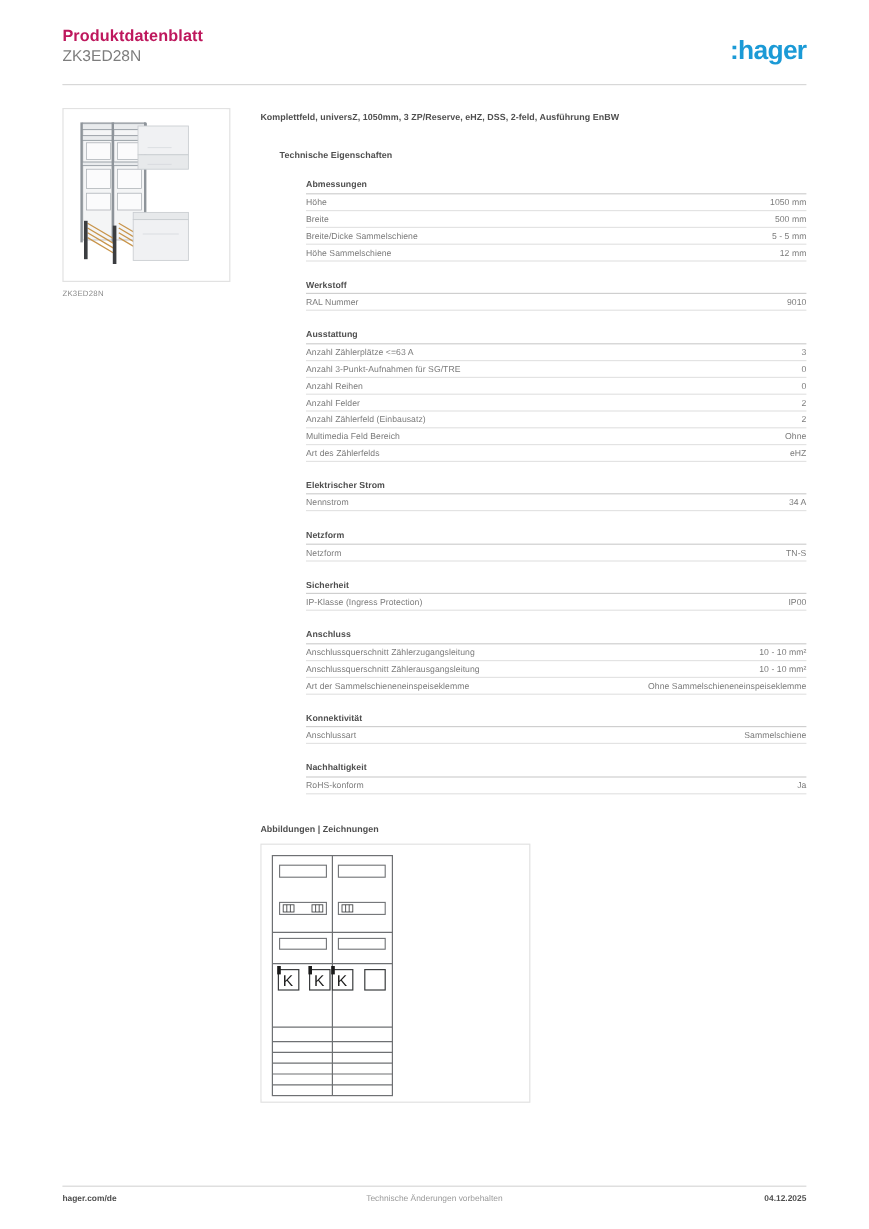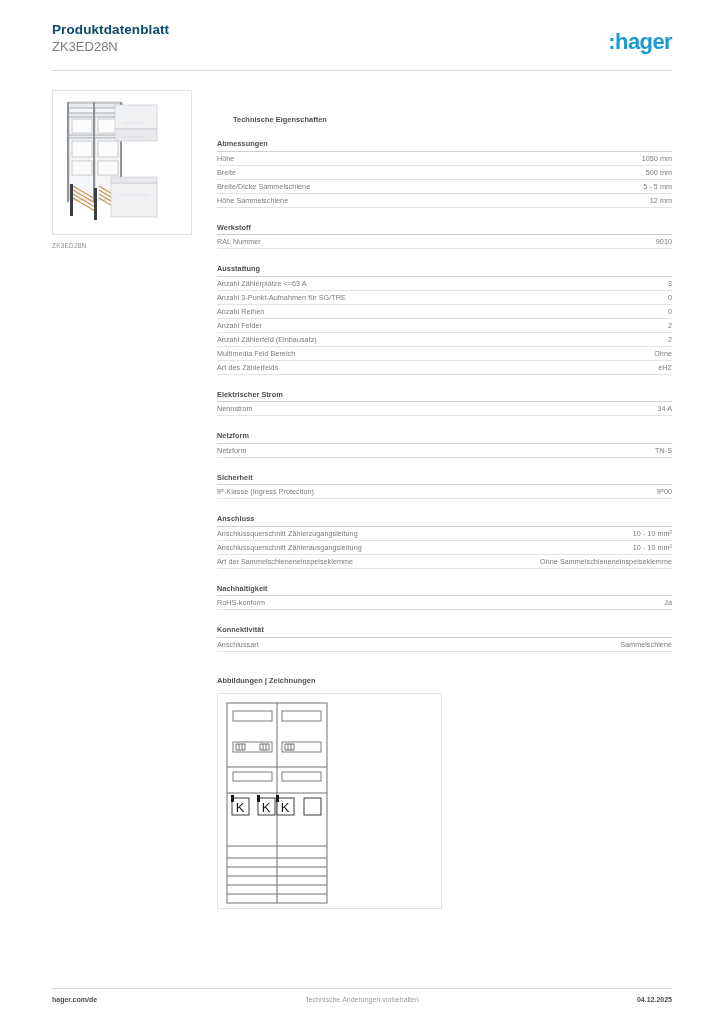--- a/index.html
+++ b/index.html
@@ -26,21 +26,21 @@
   .header {
     position: absolute;
     left: 52px;
     top: 22px;
     width: 620px;
     height: 46px;
   }
   .doc-title {
     font-size: 13.5px;
     font-weight: bold;
-    color: #0c4a6e;
+    color: #be185d;
     letter-spacing: 0.1px;
     line-height: 16px;
   }
   .doc-ref {
     font-size: 13px;
     font-weight: normal;
     color: #7d7d7d;
     line-height: 16px;
     margin-top: 1px;
   }
@@ -99,21 +99,21 @@
   }
   .tech-head {
     font-size: 7.4px;
     font-weight: bold;
     color: #4f4f4f;
     margin-top: 22px;
     letter-spacing: 0.05px;
     margin-left: 16px;
   }
 
-  .section { margin-top: 15px; }
+  .section { margin-top: 15px; margin-left: 38px; }
   .section-title {
     font-size: 7.3px;
     font-weight: bold;
     color: #4f4f4f;
     padding-bottom: 2.5px;
     border-bottom: 1px solid #cfcfcf;
     letter-spacing: 0.05px;
   }
   .spec-row {
     display: flex;
@@ -234,20 +234,21 @@
         <line x1="70" y1="32" x2="90" y2="32"></line>
         <line x1="70" y1="46" x2="90" y2="46"></line>
         <line x1="66" y1="104" x2="96" y2="104"></line>
       </g>
     </svg>
   </div>
   <div class="product-caption">ZK3ED28N</div>
 
   <div class="main">
 
+    <div class="prod-desc">Komplettfeld, universZ, 1050mm, 3 ZP/Reserve, eHZ, DSS, 2-feld, Ausführung EnBW</div>
     <div class="tech-head">Technische Eigenschaften</div>
 
     <div id="sections-root">
         <div class="section">
           <div class="section-title">Abmessungen</div>
           <div class="spec-row">
             <span class="spec-label">Höhe</span>
             <span class="spec-value">1050 mm</span>
           </div>
           <div class="spec-row">
@@ -331,31 +332,31 @@
           <div class="spec-row">
             <span class="spec-label">Anschlussquerschnitt Zählerausgangsleitung</span>
             <span class="spec-value">10 - 10 mm²</span>
           </div>
           <div class="spec-row">
             <span class="spec-label">Art der Sammelschieneneinspeiseklemme</span>
             <span class="spec-value">Ohne Sammelschieneneinspeiseklemme</span>
           </div>
         </div>
         <div class="section">
+          <div class="section-title">Konnektivität</div>
+          <div class="spec-row">
+            <span class="spec-label">Anschlussart</span>
+            <span class="spec-value">Sammelschiene</span>
+          </div>
+        </div>
+        <div class="section">
           <div class="section-title">Nachhaltigkeit</div>
           <div class="spec-row">
             <span class="spec-label">RoHS-konform</span>
             <span class="spec-value">Ja</span>
-          </div>
-        </div>
-        <div class="section">
-          <div class="section-title">Konnektivität</div>
-          <div class="spec-row">
-            <span class="spec-label">Anschlussart</span>
-            <span class="spec-value">Sammelschiene</span>
           </div>
         </div>
       </div>
 
     <div class="draw-head">Abbildungen | Zeichnungen</div>
 
     <div class="draw-box">
       <svg width="221" height="212" viewBox="0 0 221 212">
         <rect x="0" y="0" width="221" height="212" fill="#ffffff"></rect>
         <g stroke="#6e7073" stroke-width="1" fill="none">

